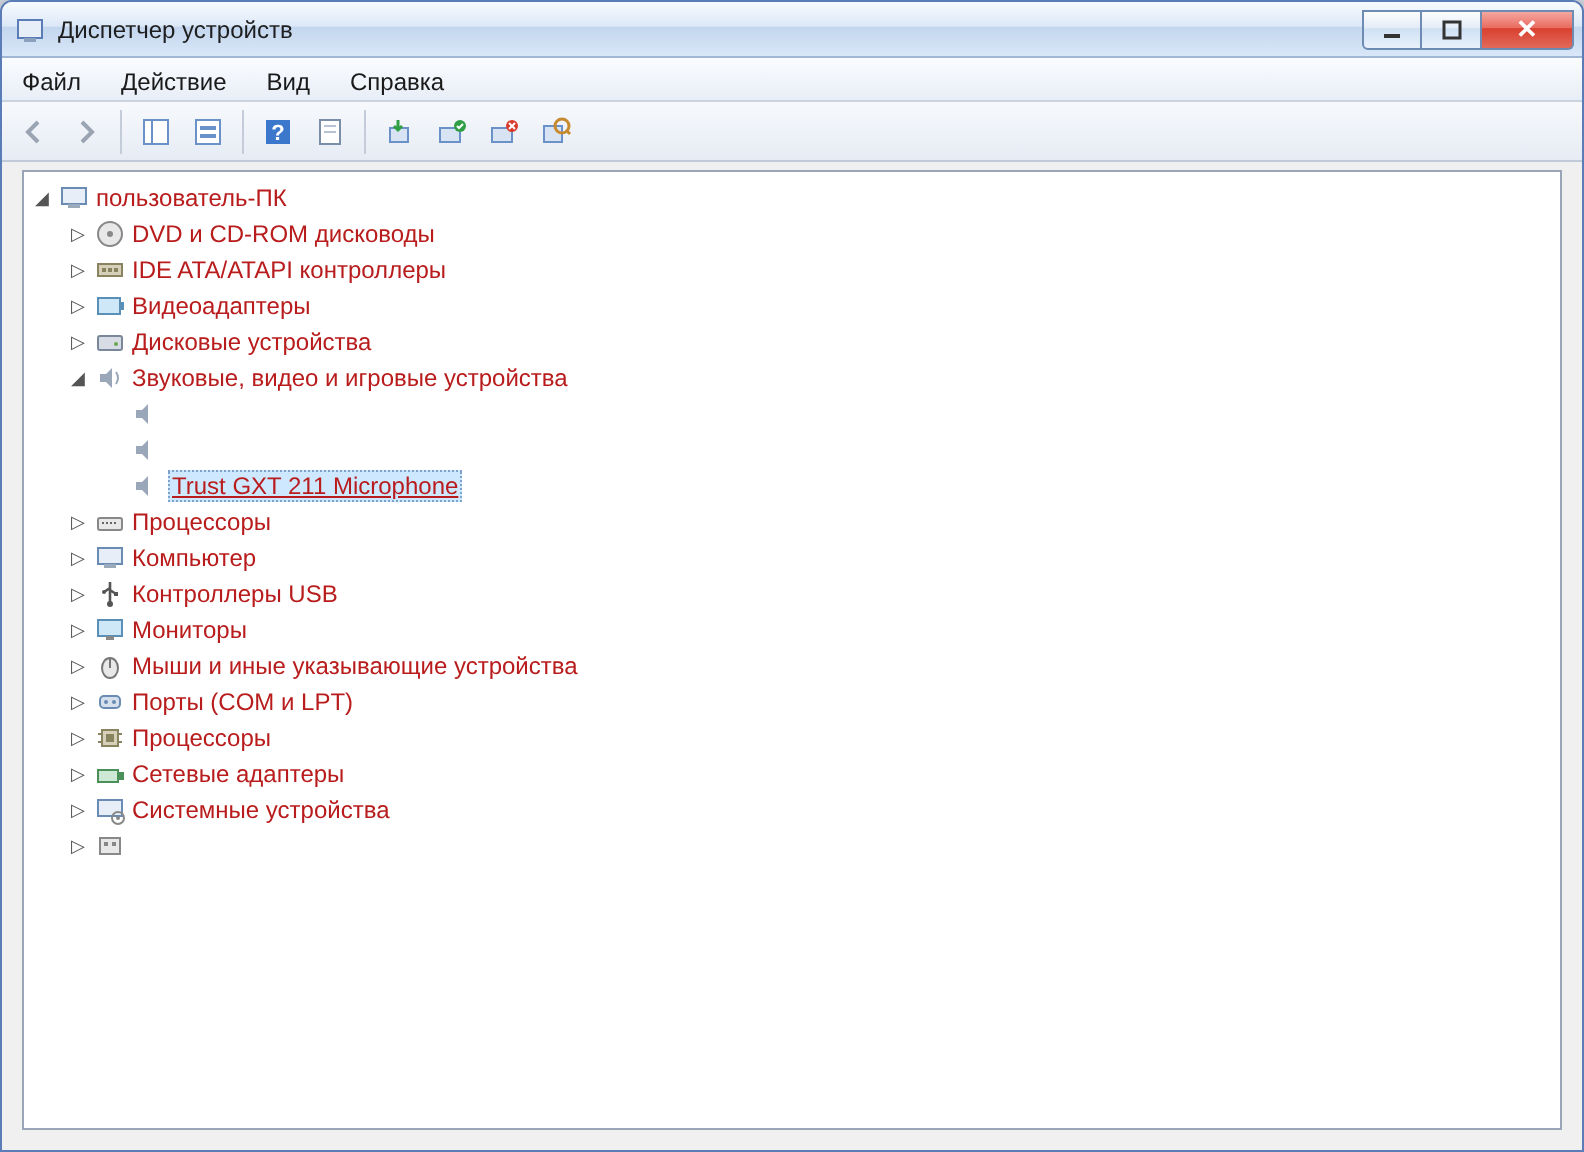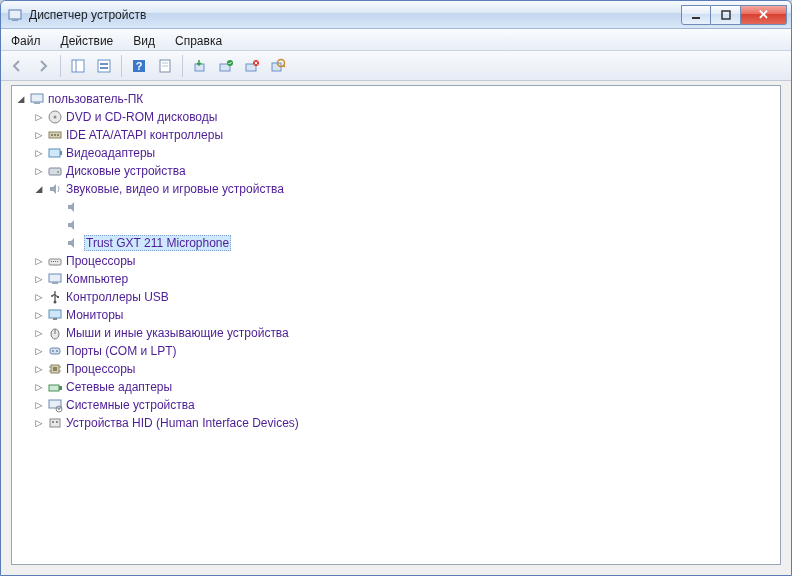--- a/index.html
+++ b/index.html
@@ -108,25 +108,26 @@
     font-size:9px; color:#555;
     cursor:pointer;
     flex-shrink:0;
   }
   .node-icon {
     width:16px; height:16px;
     margin: 0 3px 0 1px;
     display:inline-flex; align-items:center; justify-content:center;
     flex-shrink:0;
   }
-  .node-label { color:#4c1d95; }
+  .node-label { color:#b91c1c; }
   .node.selected .node-label {
     background:#cde8ff;
     border:1px dotted #7da2ce;
     padding:0 1px;
+    text-decoration:underline;
   }
   .indent { display:inline-block; flex-shrink:0; }
   
   svg { display:block; }
 </style>
 </head>
 <body>
 
 <div class="window">
 
@@ -453,17 +454,16 @@
     <div class="node">
       <span class="indent" style="width:18px"></span>
       <span class="expander">▷</span>
       <span class="node-icon">
           <svg width="16" height="16">
             <rect x="3" y="4" width="10" height="8" fill="#e8e8e8" stroke="#888"></rect>
             <rect x="5" y="6" width="2" height="2" fill="#888"></rect>
             <rect x="9" y="6" width="2" height="2" fill="#888"></rect>
           </svg>
         </span>
-      <span class="node-label">Устройства HID (Human Interface Devices)</span>
     </div>
 
   </div>
 </div>
 
 </body></html>

